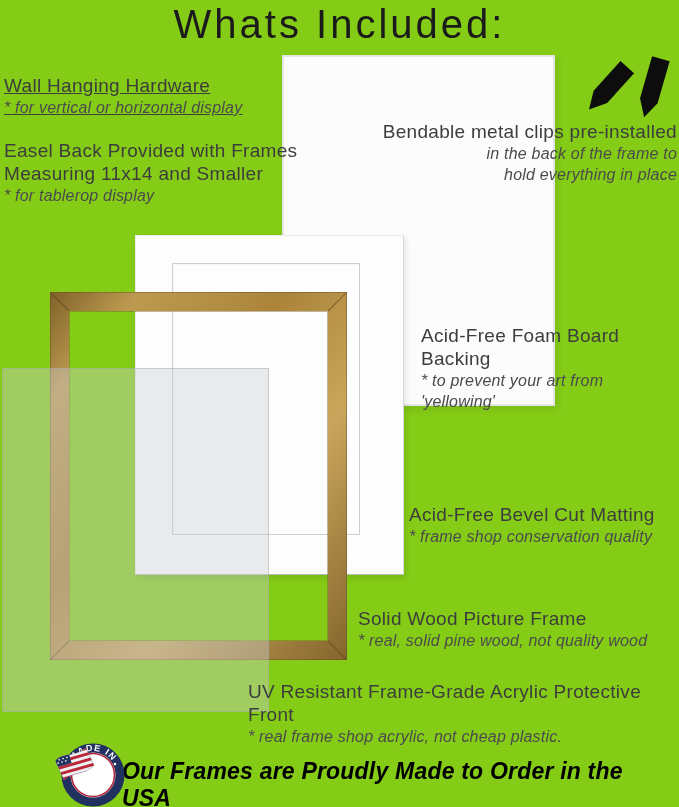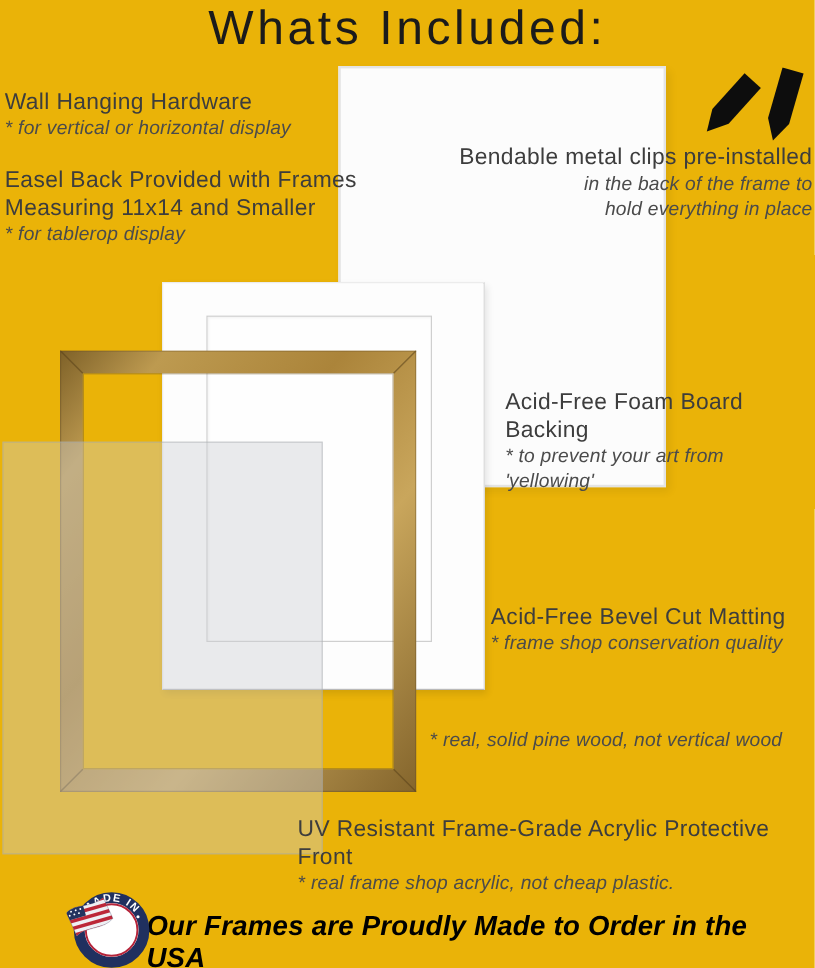--- a/index.html
+++ b/index.html
@@ -1,17 +1,17 @@
 <!DOCTYPE html>
 <html><head>
 <meta charset="utf-8">
 <style>
   html,body{margin:0;padding:0;background:#fff;}
   #canvas{
-    position:relative;width:679px;height:807px;background:#eab308;overflow:hidden;
+    position:relative;width:679px;height:807px;background:#84cc16;overflow:hidden;
     font-family:"Liberation Sans", sans-serif;color:#3e3e3e;
   }
   .abs{position:absolute;}
   
   .page-title{
     left:0;top:2px;width:679px;text-align:center;
     font-size:40px;font-weight:300;letter-spacing:3px;color:#1b1b1b;
   }
   
   .item-title{font-size:19px;line-height:23px;color:#3d3d3d;letter-spacing:.3px;}
@@ -81,21 +81,21 @@
 
   <div class="abs acrylic-sheet"></div>
 
   <svg class="abs clips-icon" width="90" height="66" viewBox="0 0 74 54">
     <g fill="#0d0d0d">
       <path d="M0,0 h15 v33 l-7.5,14 -7.5,-14 z" transform="translate(30,4) rotate(42)"></path>
       <path d="M0,0 h15 v36 l-7.5,14 -7.5,-14 z" transform="translate(56,0) rotate(16)"></path>
     </g>
   </svg>
 
-  <div class="abs label-layer" style="left:4px;top:74px;width:300px;">
+  <div class="abs label-layer" style="left:4px;top:74px;width:300px;text-decoration:underline;">
     <div class="item-title">Wall Hanging Hardware</div>
     <div class="item-note">* for vertical or horizontal display</div>
   </div>
 
   <div class="abs label-layer" style="left:4px;top:139px;width:320px;">
     <div class="item-title">Easel Back Provided with Frames</div>
     <div class="item-title">Measuring 11x14 and Smaller</div>
     <div class="item-note">* for tablerop display</div>
   </div>
 
@@ -109,21 +109,22 @@
     <div class="item-title">Acid-Free Foam Board Backing</div>
     <div class="item-note">* to prevent your art from 'yellowing'</div>
   </div>
 
   <div class="abs label-layer" style="left:409px;top:503px;width:260px;">
     <div class="item-title">Acid-Free Bevel Cut Matting</div>
     <div class="item-note">* frame shop conservation quality</div>
   </div>
 
   <div class="abs label-layer" style="left:358px;top:607px;width:320px;">
-    <div class="item-note">* real, solid pine wood, not vertical wood</div>
+    <div class="item-title">Solid Wood Picture Frame</div>
+    <div class="item-note">* real, solid pine wood, not quality wood</div>
   </div>
 
   <div class="abs label-layer" style="left:248px;top:680px;width:430px;">
     <div class="item-title">UV Resistant Frame-Grade Acrylic Protective Front</div>
     <div class="item-note">* real frame shop acrylic, not cheap plastic.</div>
   </div>
 
   <svg class="abs badge" width="80" height="68" viewBox="0 0 80 68">
     <defs>
       <path id="arcT" d="M 21,35 A 24,24 0 0 1 69,35"></path>

